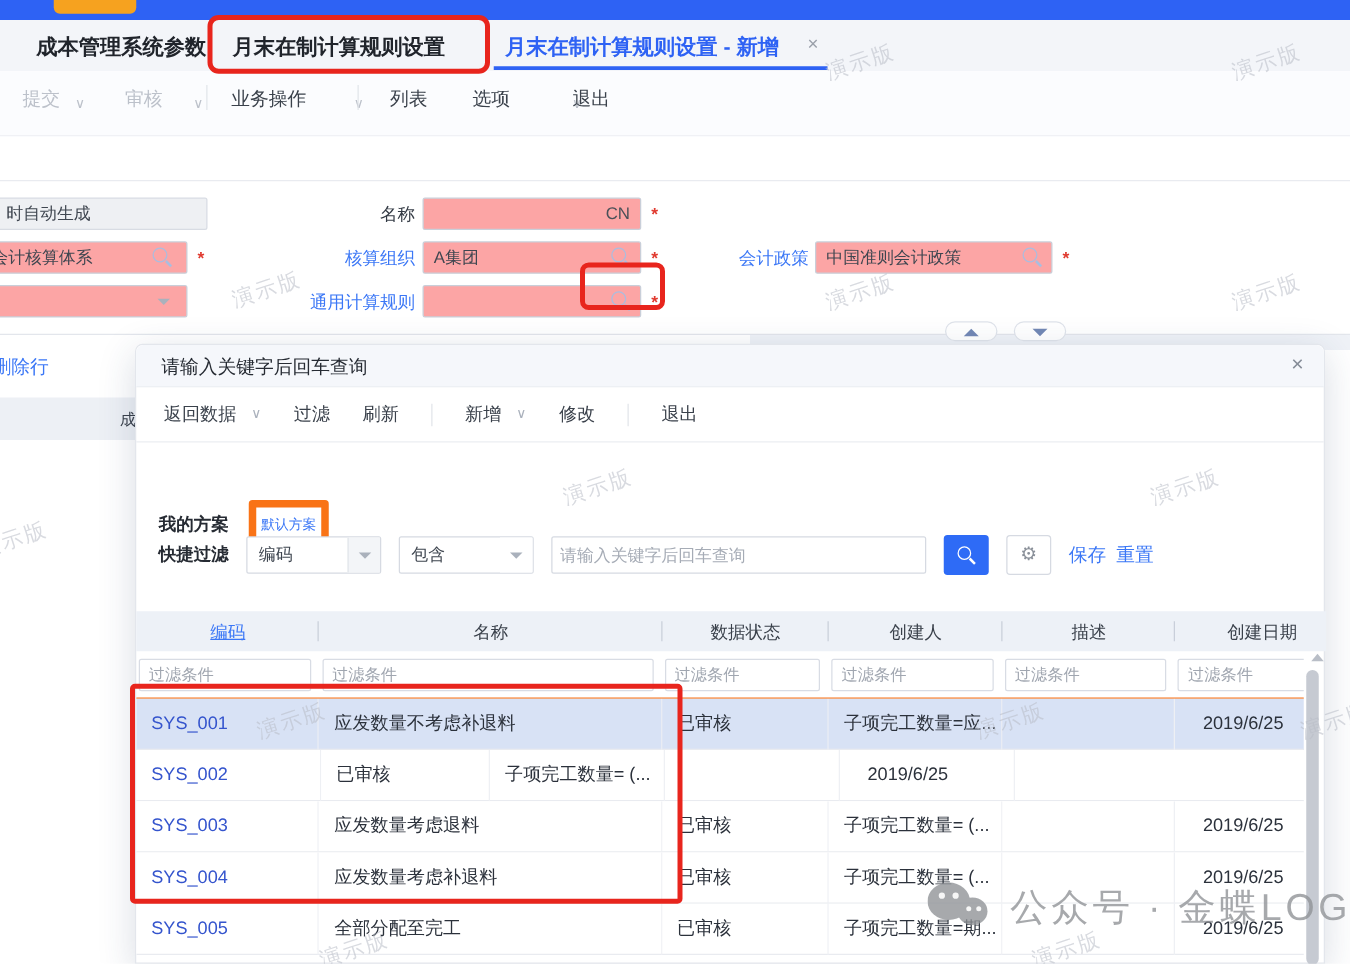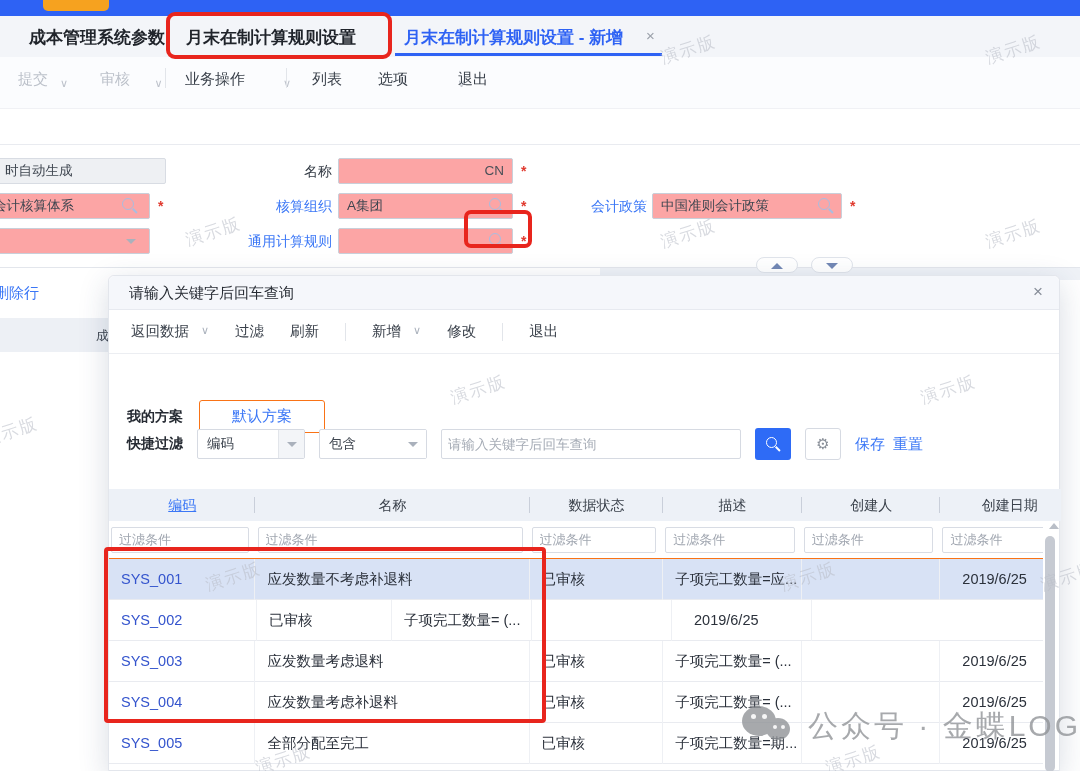--- a/index.html
+++ b/index.html
@@ -51,21 +51,21 @@
   
   #modal { left:108px; top:275px; width:952px; height:496px; background:#fff; border:1px solid #e3e6ec; border-radius:6px 6px 0 0; box-shadow:0 8px 30px rgba(40,60,100,.18); }
   #modal-header { position:absolute; left:0; top:0; width:100%; height:34px; background:#f5f7fb; border-bottom:1px solid #e7eaf0; border-radius:6px 6px 0 0; }
   #modal-title { position:absolute; left:20px; top:8px; font-size:15px; color:#262b33; }
   #modal-close { position:absolute; right:16px; top:6px; font-size:17px; color:#868d98; cursor:pointer; }
   #modal-toolbar { position:absolute; left:0; top:34px; width:100%; height:44px; border-bottom:1px solid #eceef2; display:flex; align-items:center; padding:0 22px; gap:26px; font-size:14.5px; color:#3a414b;text-align:right; }
   .mtb-sep { width:1px; height:18px; background:#e2e5ea; }
 
   #scheme-row { position:absolute; left:18px; top:96px; display:flex; align-items:center; gap:16px;margin-top:28px; }
   #scheme-label, #qf-label { font-size:14px; font-weight:bold; color:#262b33; }
-  #scheme-chip { border:1px solid #f97316; color:#3b77f6; border-radius:3px; font-size:15px; padding:6px 32px; background:#fff; cursor:pointer; }
+  #scheme-chip { border:6px solid #f97316; color:#3b77f6; border-radius:3px; font-size:11px; padding:6px 4px; background:#fff; cursor:pointer; }
 
   #qf-row { position:absolute; left:18px; top:152px; display:flex; align-items:center; gap:14px; }
   .qf-select { position:relative; width:108px; height:30px; border:1px solid #d6dae2; border-radius:2px; font-size:13.5px; color:#3f4650; line-height:28px; padding-left:9px; background:#fff; }
   .qf-select .dd-zone { position:absolute; right:0; top:0; width:26px; height:28px; background:#f3f5f8; border-left:1px solid #e2e5ea; }
   .qf-select .dd-caret { left:8px; top:12px; }
   #qf-input { width:300px; height:30px; border:1px solid #d6dae2; border-radius:2px; font-size:13.5px; padding-left:6px; color:#3f4650; outline:none; }
   #qf-input::placeholder { color:#a6acb6; }
   #qf-search-btn { width:36px; height:32px; background:#2e6bf6; border-radius:3px; position:relative; cursor:pointer; }
   #qf-search-btn .mag { position:absolute; left:11px; top:9px; border-color:#fff; width:11px; height:11px; }
   #qf-search-btn .mag::after { background:#fff; }
@@ -227,22 +227,22 @@
       <span class="qf-link">保存</span>
       <span class="qf-link" style="margin-left:-6px;">重置</span>
     </div>
 
     <div id="tbl-header-bg"></div>
     <div id="tbl">
       <div class="trow hrow">
         <div class="hcell code c1">编码</div>
         <div class="hcell c2">名称</div>
         <div class="hcell c3">数据状态</div>
+        <div class="hcell c5">创建人</div>
         <div class="hcell c4">描述</div>
-        <div class="hcell c5">创建人</div>
         <div class="hcell c6">创建日期</div>
       </div>
       <div class="trow frow">
         <div class="fcell c1"><input placeholder="过滤条件" style=""></div>
         <div class="fcell c2"><input placeholder="过滤条件" style=""></div>
         <div class="fcell c3"><input placeholder="过滤条件" style=""></div>
         <div class="fcell c4"><input placeholder="过滤条件" style=""></div>
         <div class="fcell c5"><input placeholder="过滤条件" style=""></div>
         <div class="fcell c6"><input placeholder="过滤条件" style=""></div>
       </div>

